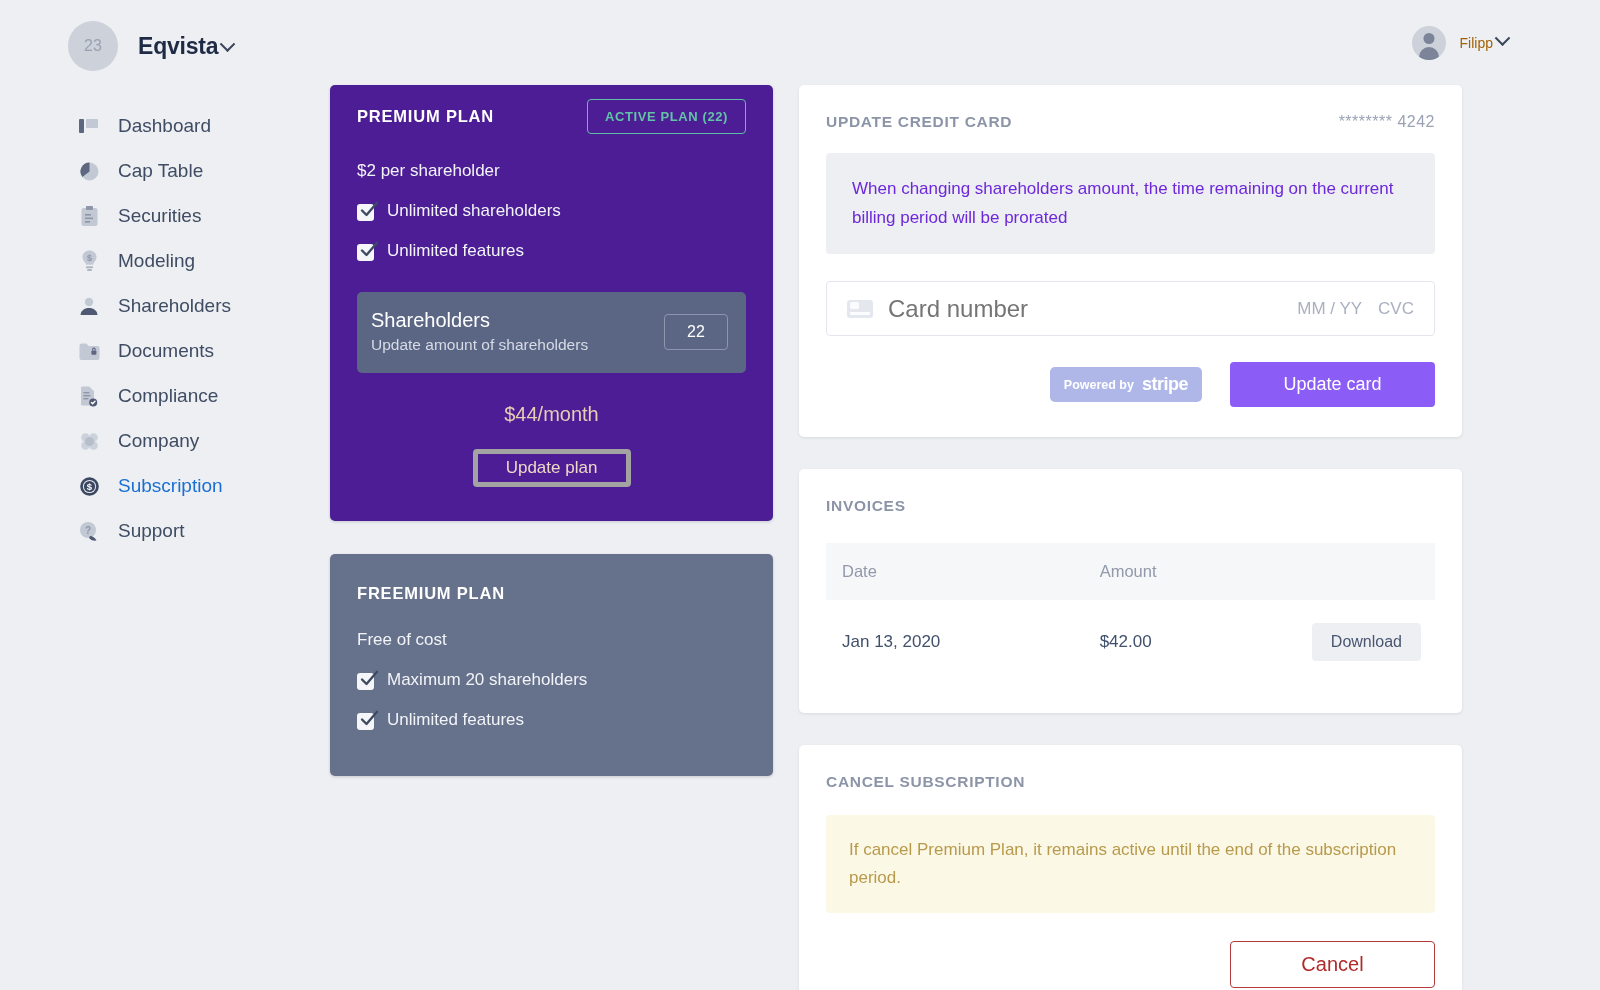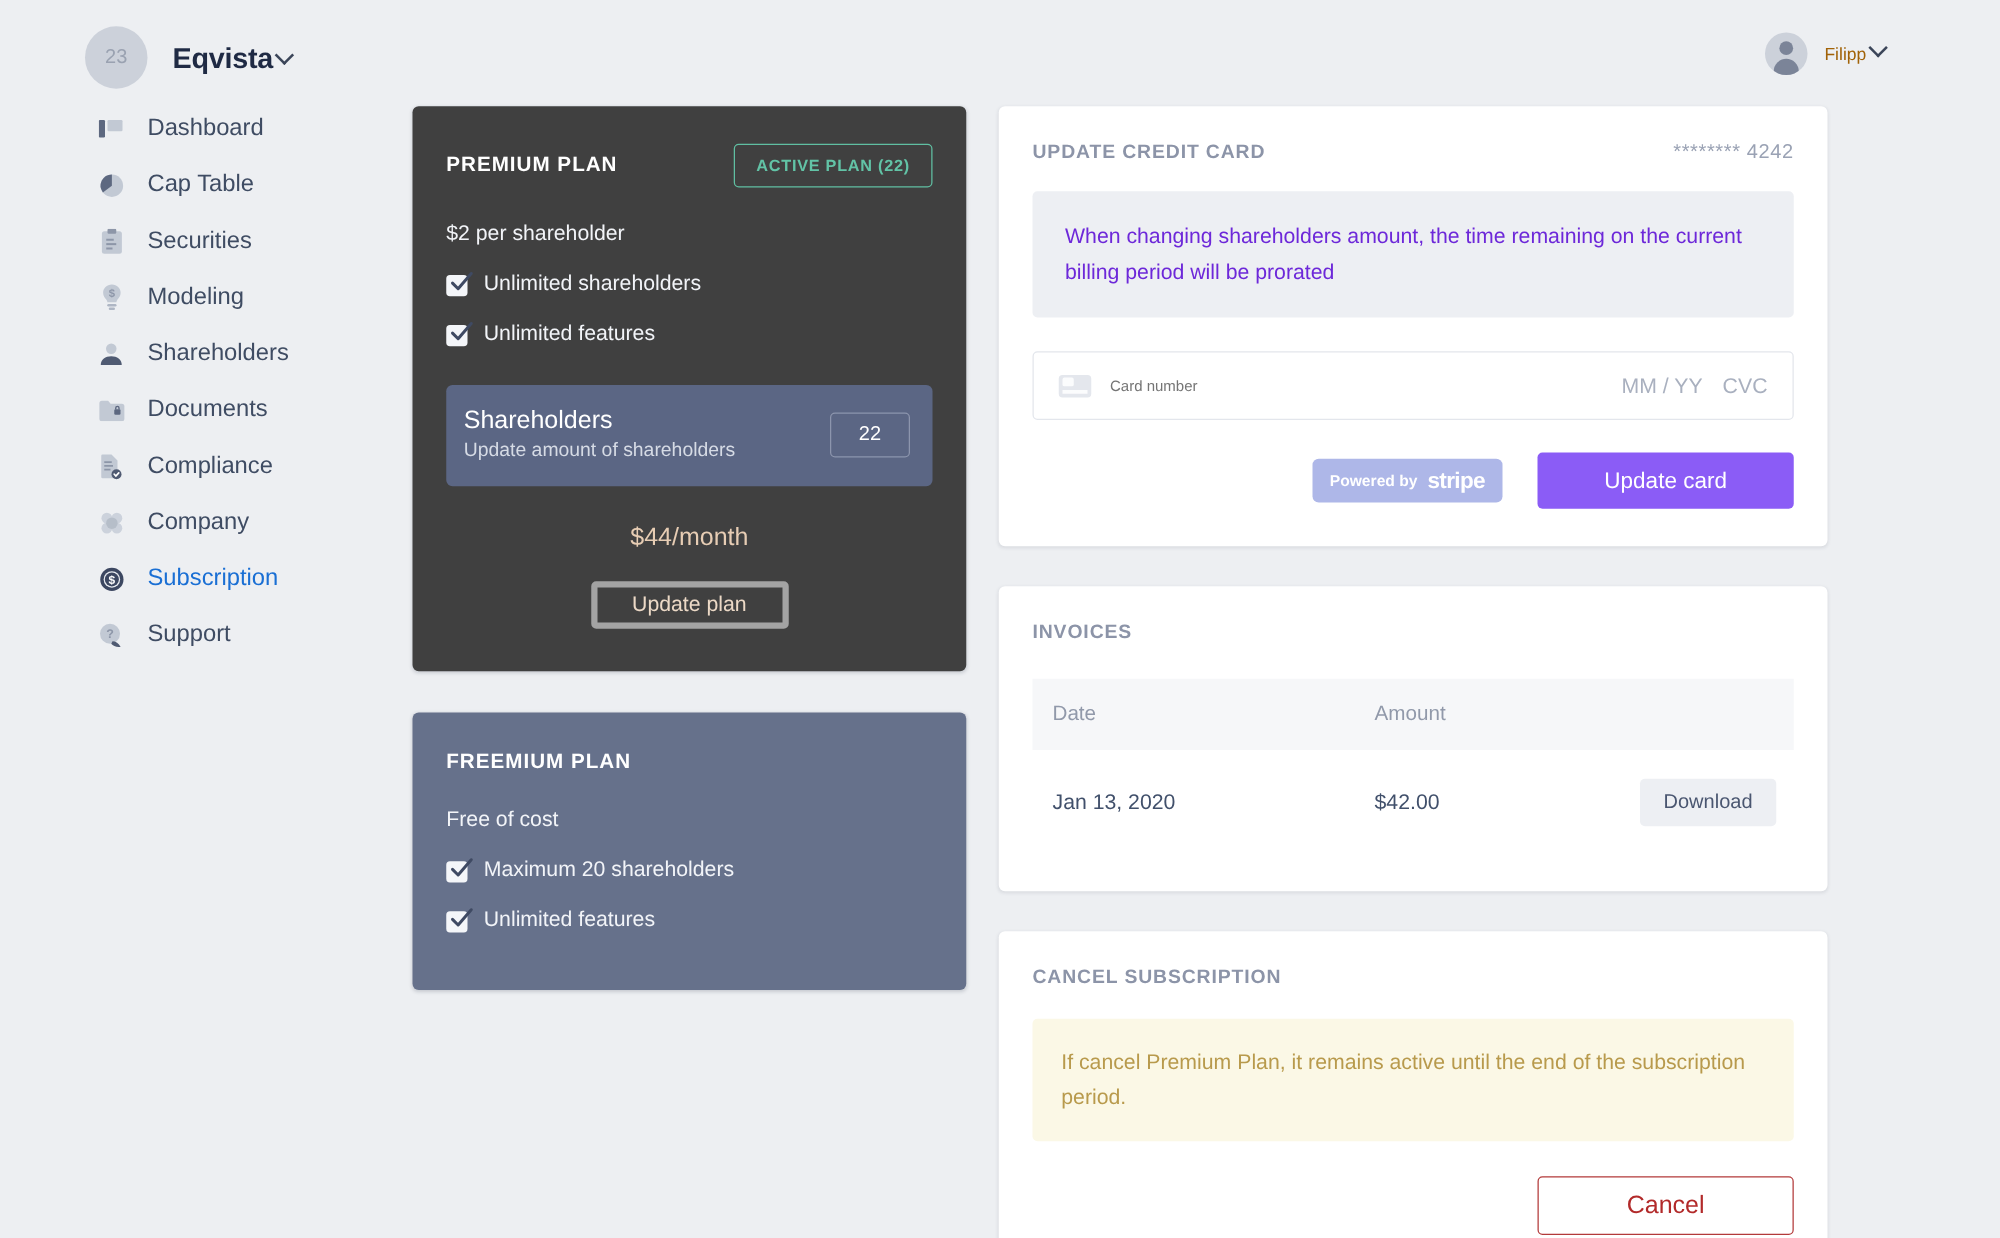--- a/index.html
+++ b/index.html
@@ -50,41 +50,41 @@
     content:""; position:absolute; left:50%; top:21px; width:20px; height:14px;
     border-radius:10px 10px 0 0; background:#7b8498; transform:translateX(-50%);
   }
   .user-name { font-size: 14px; color: #a16207; }
 
   
   .sidebar {
     position: absolute; left: 0; top: 92px; width: 330px; height: 898px;
   }
   .nav-item {
-    display: flex; align-items: flex-start; height: 45px;
+    display: flex; align-items: flex-end; height: 45px;
     padding-left: 78px; gap: 18px; cursor: pointer;
     font-size: 19px; color: #3f4c63;
   }
   .nav-item.active { color: #1a6fd4; }
   .nav-icon {
     width: 22px; height: 22px; display: flex; align-items: center; justify-content: center;
     flex: 0 0 22px;
   }
   .nav-icon svg { display: block; }
 
   
   .col-left  { position: absolute; left: 330px; top: 85px; width: 443px; }
   .col-right { position: absolute; left: 799px; top: 85px; width: 663px; }
 
   
   .plan-card {
     border-radius: 5px; color: #fff;
     box-shadow: 0 1px 3px rgba(30,40,60,.18);
   }
-  .plan-premium { background: #404040; padding: 30px 27px 34px; }
+  .plan-premium { background: #4c1d95; padding: 14px 27px 34px; }
   .plan-freemium { background: #66718b; padding: 30px 27px 46px; margin-top: 33px; }
 
   .plan-head { display: flex; align-items: center; justify-content: space-between; }
   .plan-title {
     font-size: 16.5px; font-weight: 700; letter-spacing: .8px; color: #fff;
   }
   .badge-active {
     border: 1px solid #60bfa2; color: #62c3a6; border-radius: 4px;
     font-size: 13px; font-weight: 700; letter-spacing: .6px;
     padding: 9px 17px;
@@ -153,21 +153,21 @@
     position: relative; flex: 0 0 26px; margin-right: 15px;
   }
   .card-icon::before {
     content:""; position:absolute; left:3px; top:2.5px; width:9px; height:7px;
     background:#fbfcfd; border-radius:1.5px;
   }
   .card-icon::after {
     content:""; position:absolute; left:3px; bottom:3px; width:20px; height:3px;
     background:#fbfcfd;
   }
-  .card-ph { font-size: 12px; color: #a9b0bf; flex: 1; }
+  .card-ph { font-size: 24px; color: #a9b0bf; flex: 1; }
   .card-mmyy { font-size: 17px; color: #a9b0bf; margin-right: 16px; }
   .card-cvc { font-size: 17px; color: #a9b0bf; }
 
   .pay-row {
     display: flex; align-items: center; justify-content: flex-end;
     gap: 28px; margin-top: 26px;
   }
   .stripe-badge {
     background: #aeb7e8; border-radius: 5px; padding: 7px 14px;
     display: flex; align-items: center; gap: 8px;

